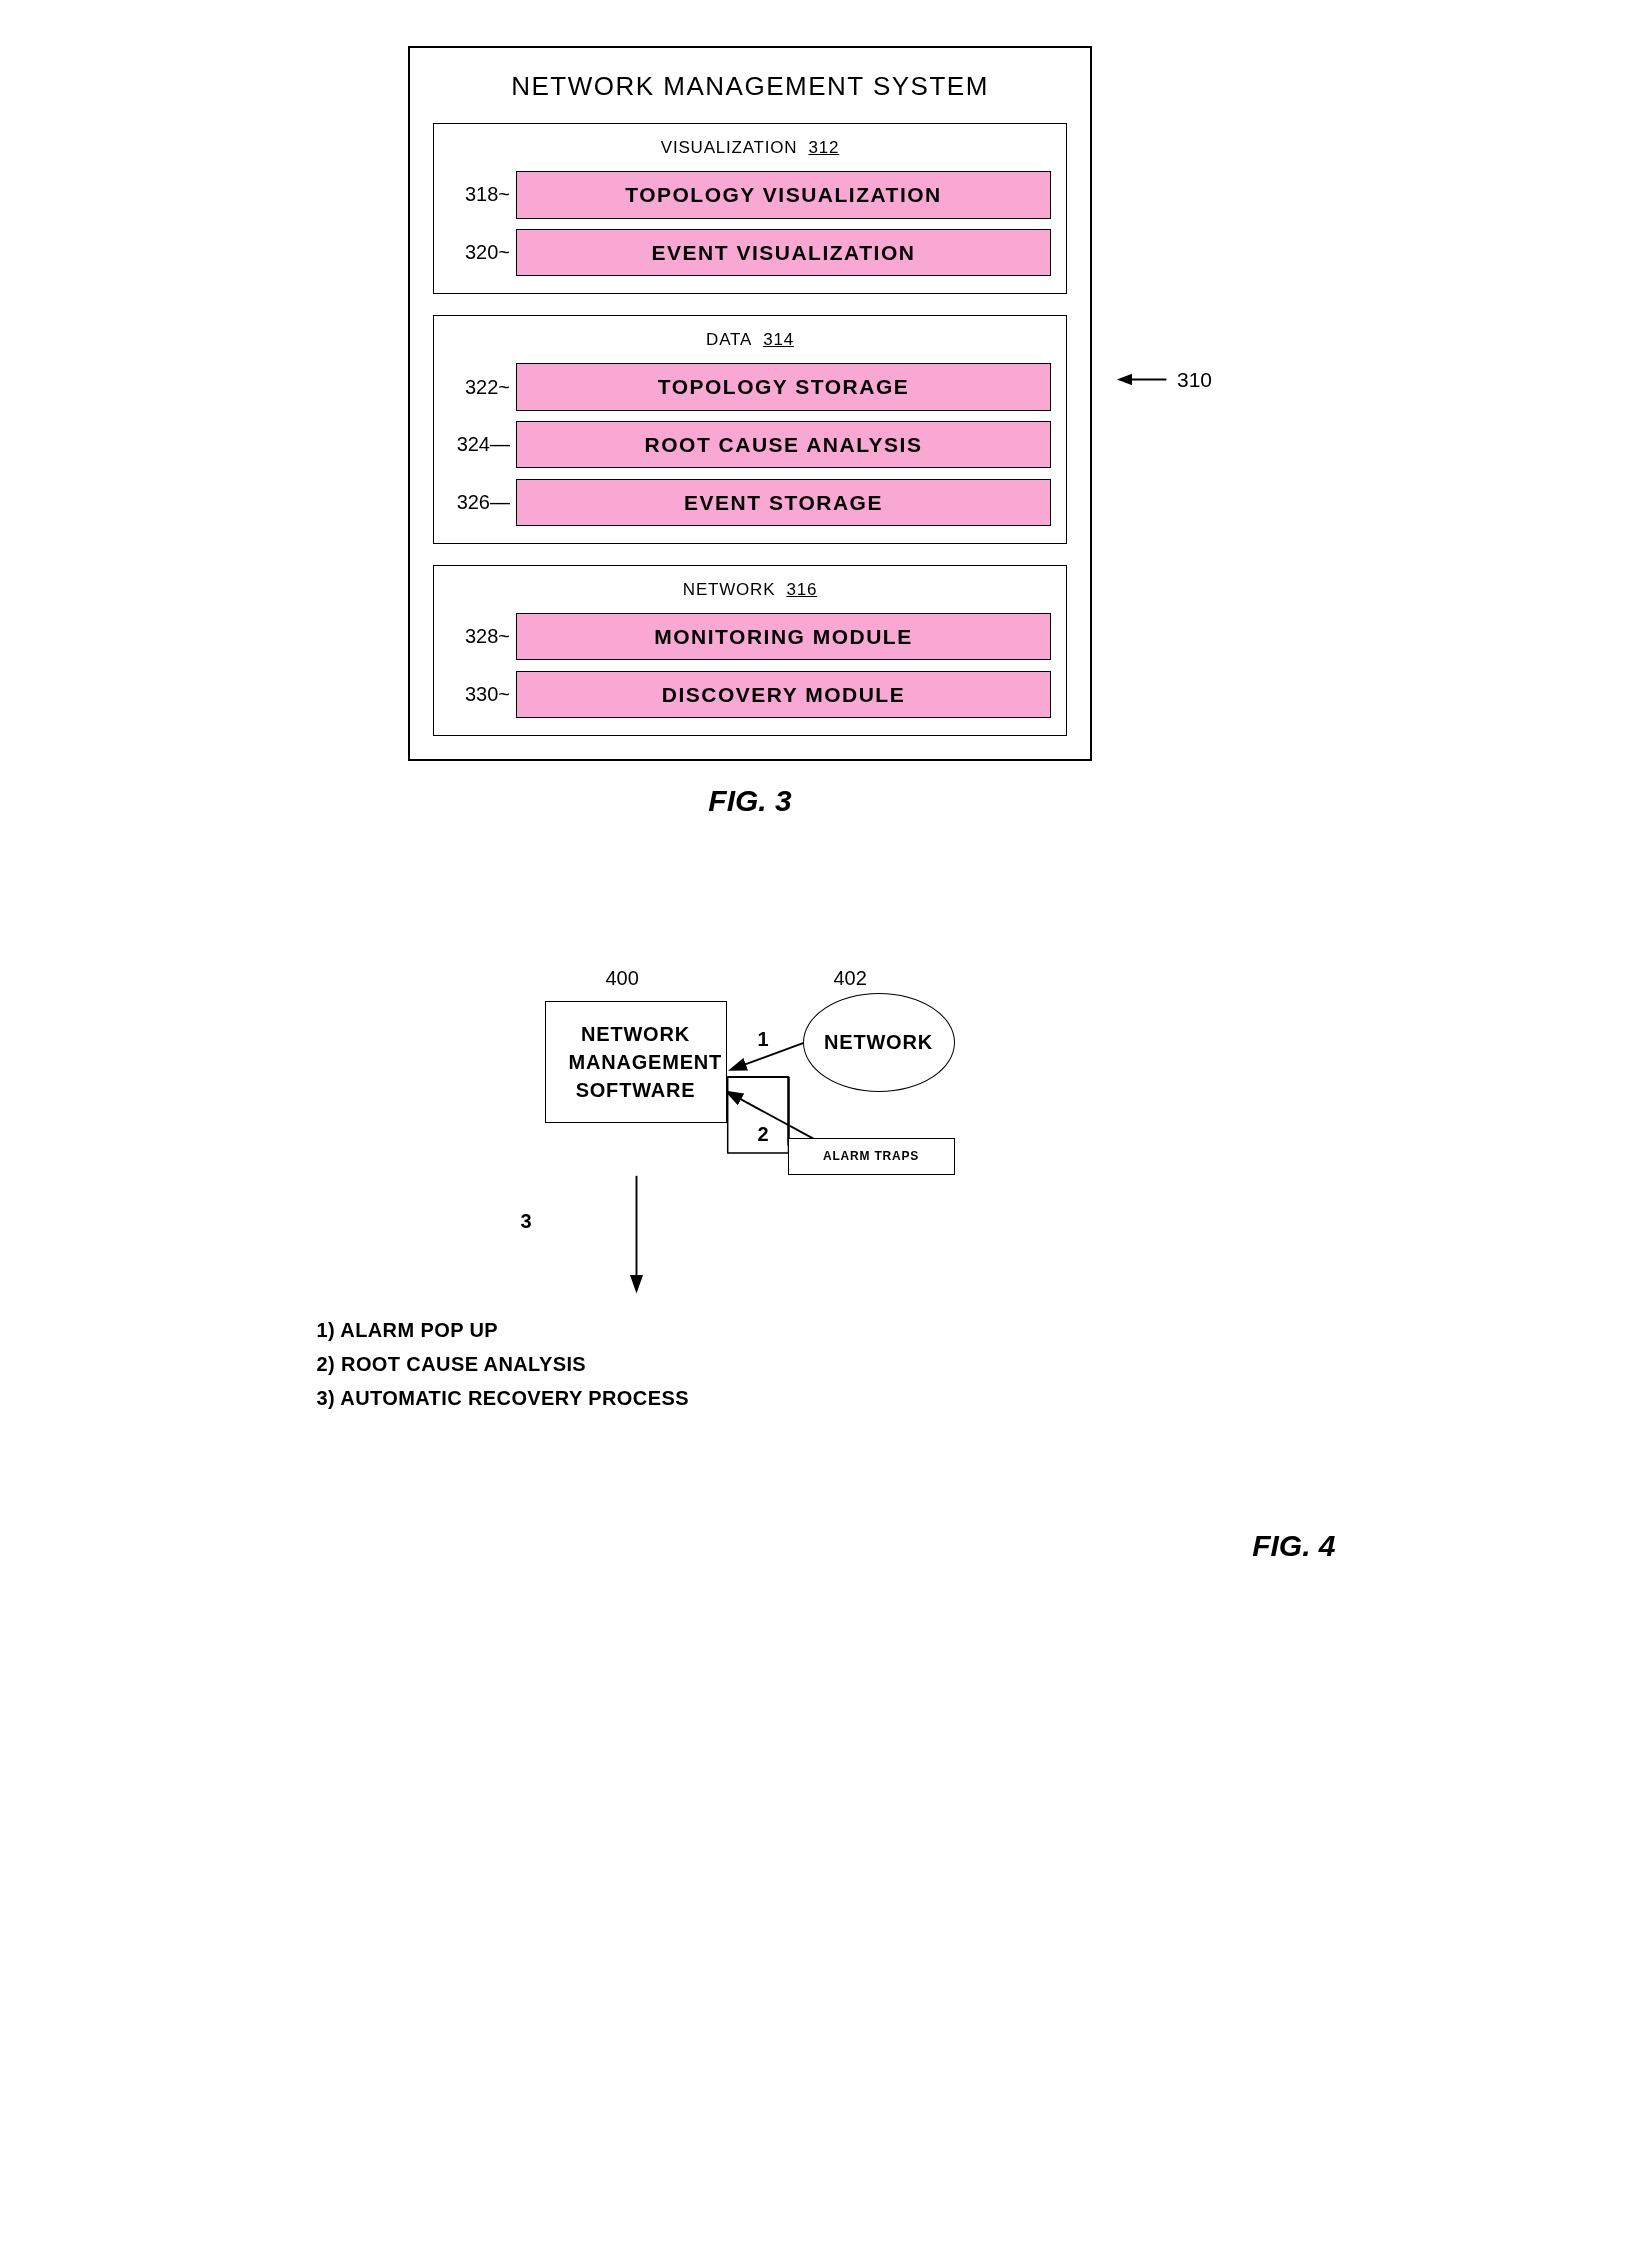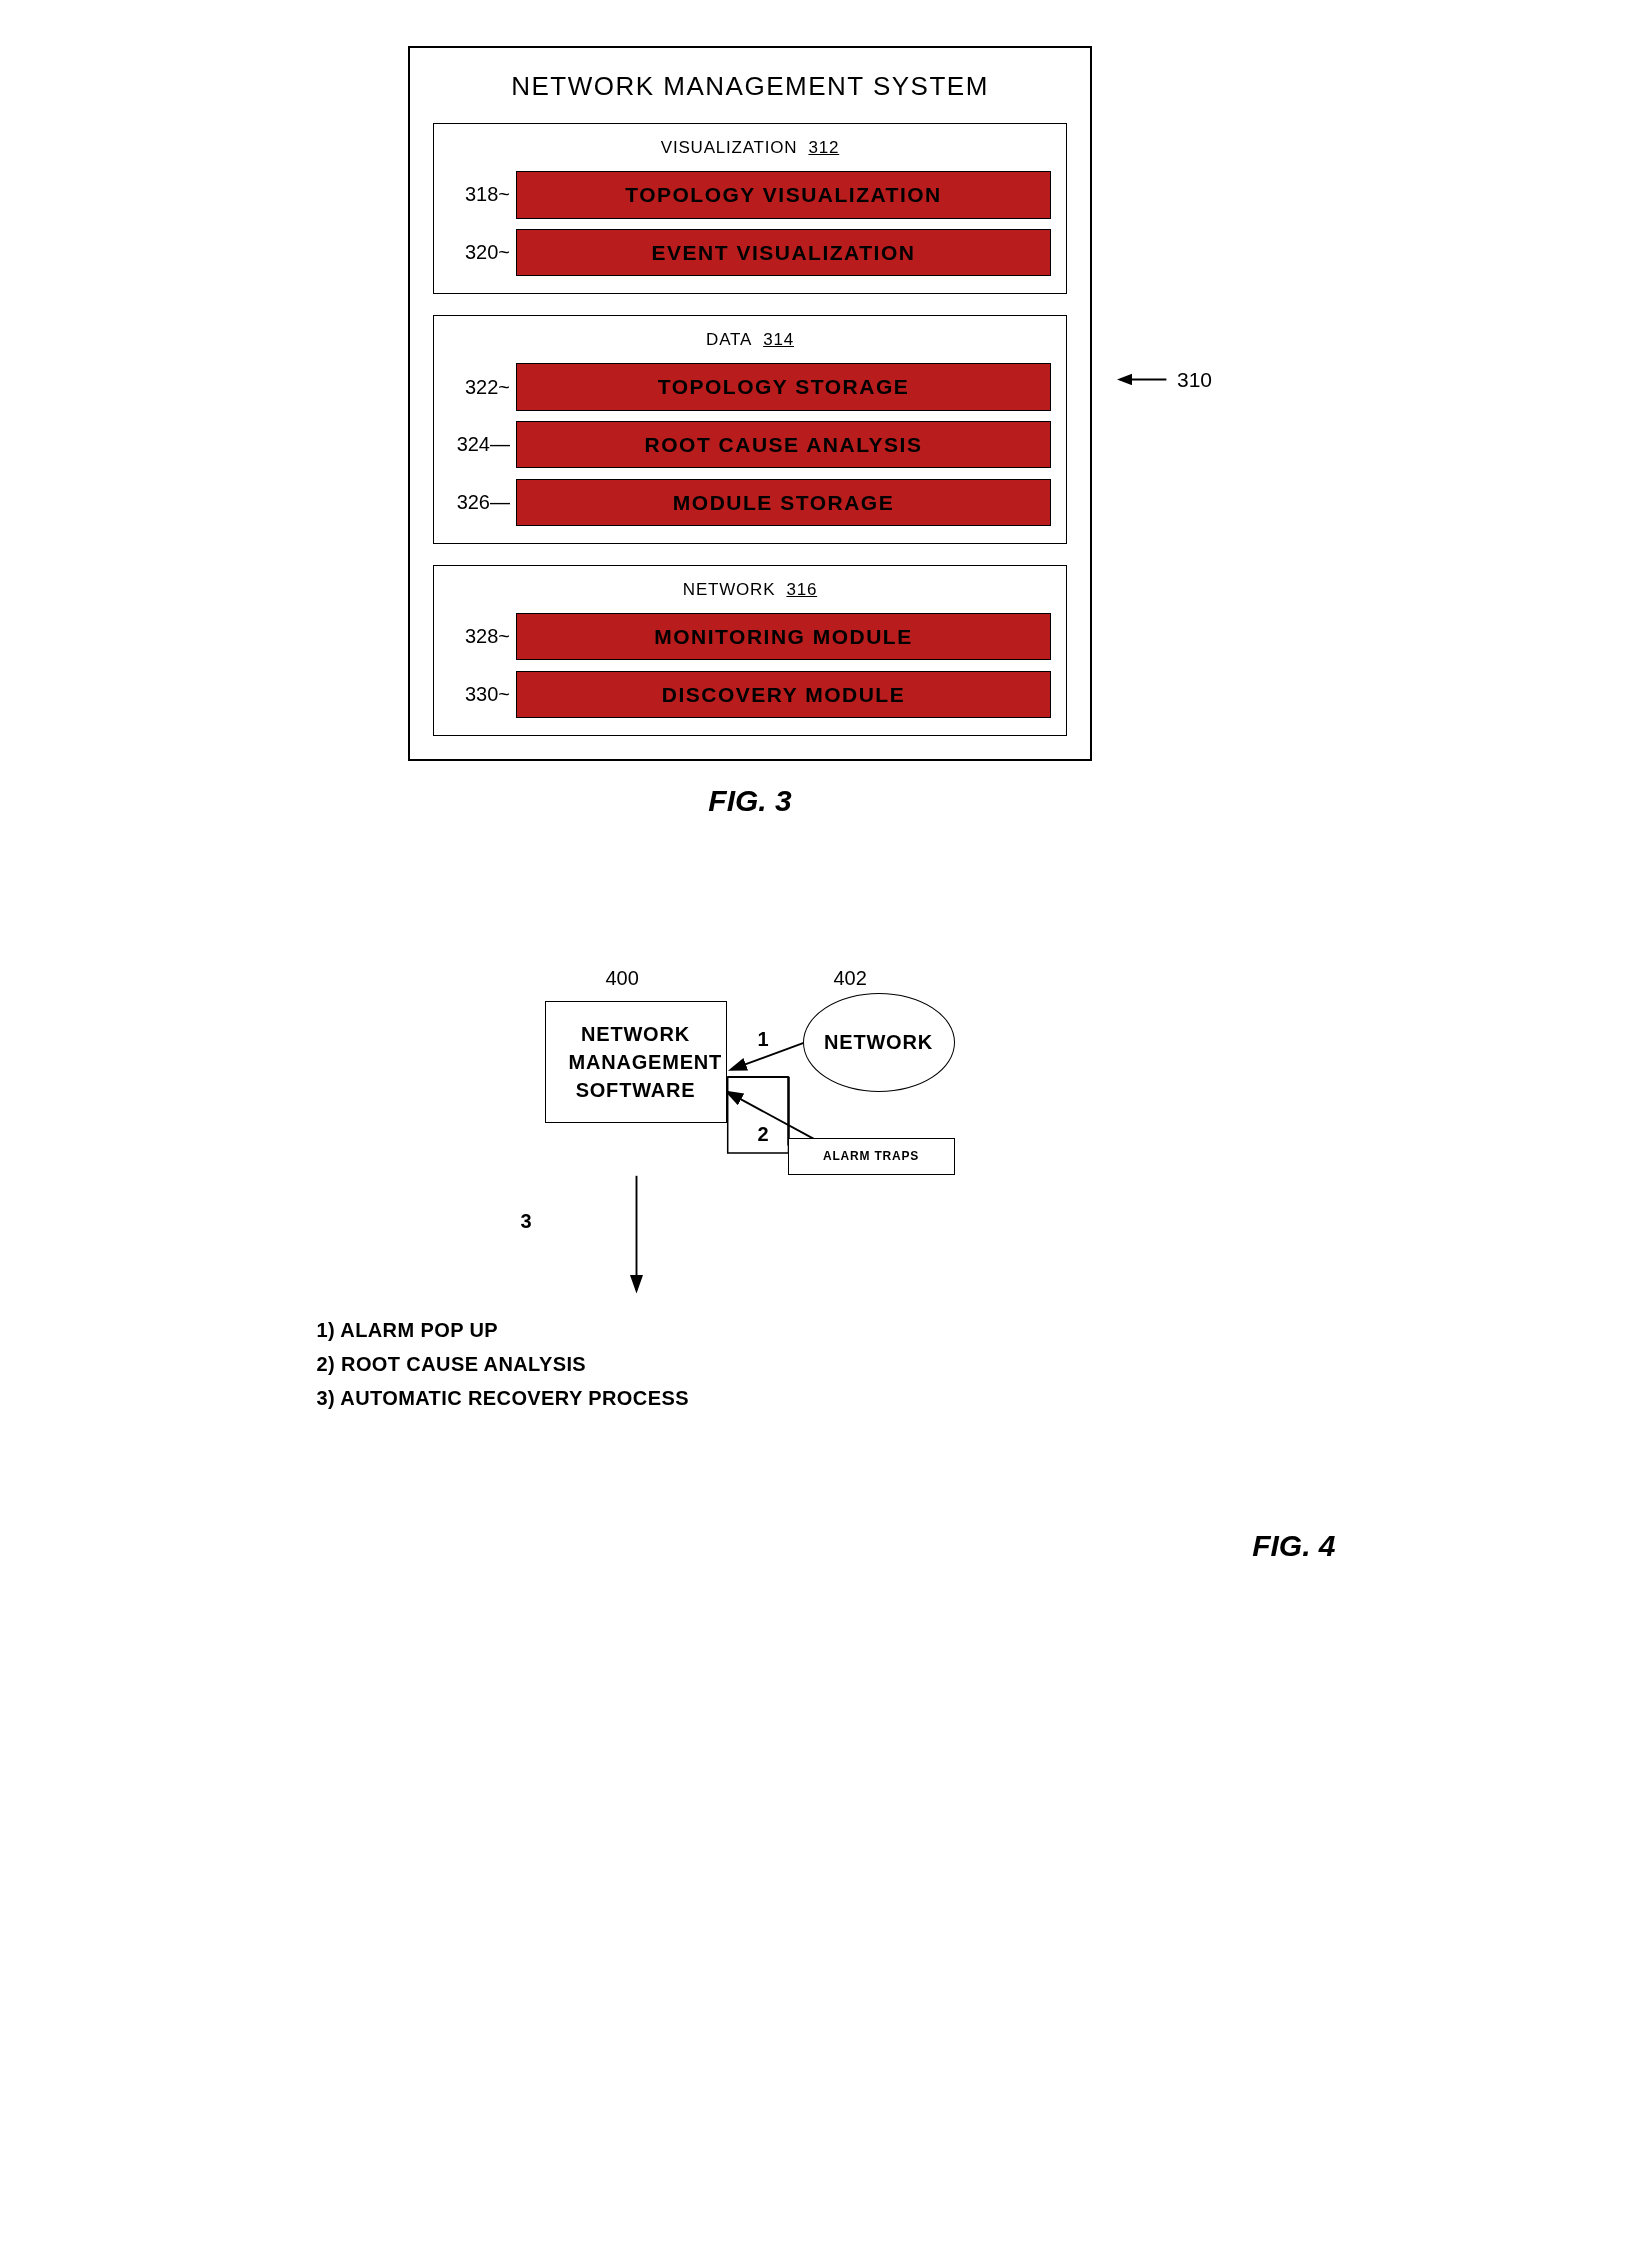--- a/index.html
+++ b/index.html
@@ -83,21 +83,21 @@
     }
 
     .component-box {
       border: 1.5px solid #000;
       padding: 10.6px 15px;
       flex: 1;
       text-align: center;
       font-size: 21px;
       letter-spacing: 1.5px;
       font-weight: bold;
-      background: #b91c1c;
+      background: #f9a8d4;
     }
 
     .fig-caption {
       text-align: center;
       font-size: 30px;
       font-style: italic;
       font-weight: bold;
       margin-top: 23px;
       width: 684px;
     }
@@ -246,21 +246,21 @@
       <div class="component-row">
         <div class="ref-label"><span>322</span><span class="tilde">~</span></div>
         <div class="component-box">TOPOLOGY STORAGE</div>
       </div>
       <div class="component-row">
         <div class="ref-label"><span>324</span><span class="tilde">—</span></div>
         <div class="component-box">ROOT CAUSE ANALYSIS</div>
       </div>
       <div class="component-row">
         <div class="ref-label"><span>326</span><span class="tilde">—</span></div>
-        <div class="component-box">MODULE STORAGE</div>
+        <div class="component-box">EVENT STORAGE</div>
       </div>
     </div>
 
     <div class="section-box" style="margin-bottom:0;">
       <div class="section-header">
         <span>NETWORK</span>&nbsp;&nbsp;<span class="underline-num" style="">316</span>
       </div>
       <div class="component-row">
         <div class="ref-label"><span>328</span><span class="tilde">~</span></div>
         <div class="component-box">MONITORING MODULE</div>

